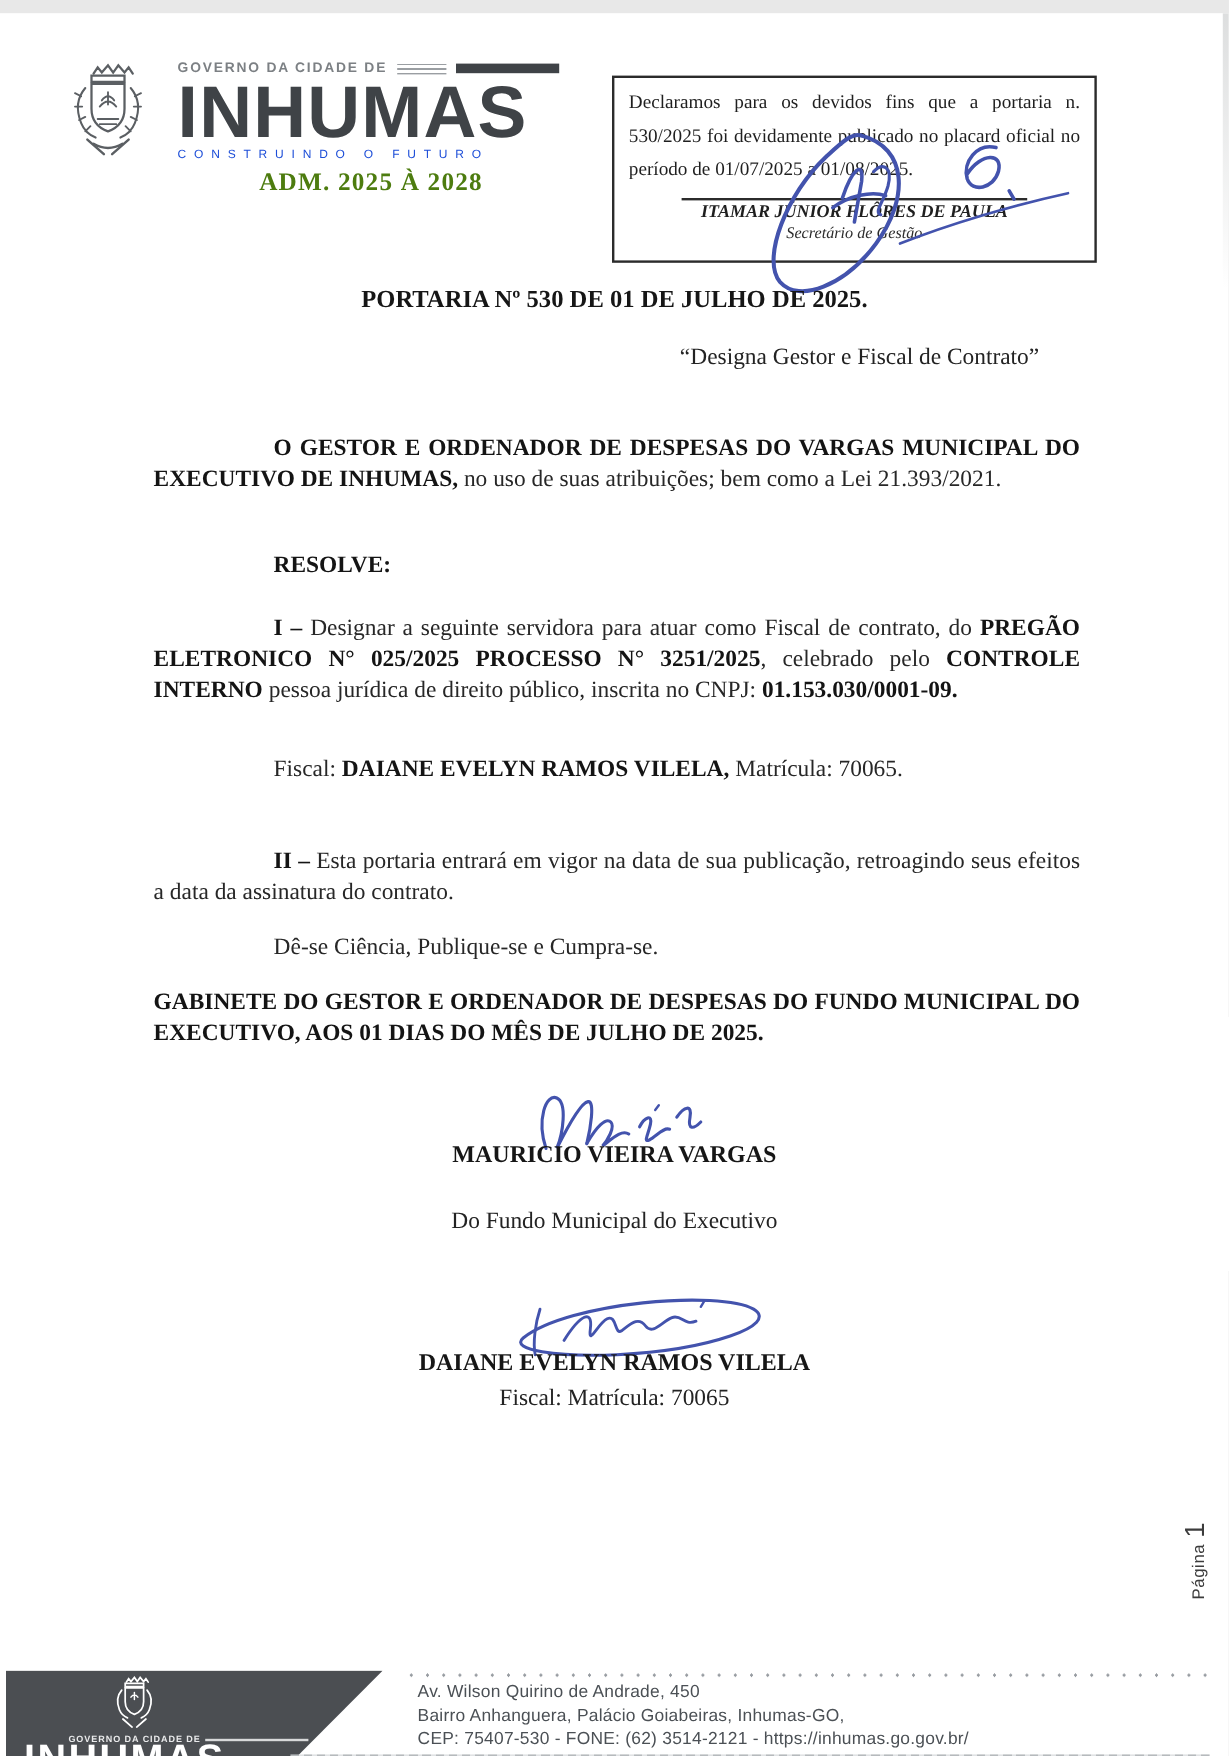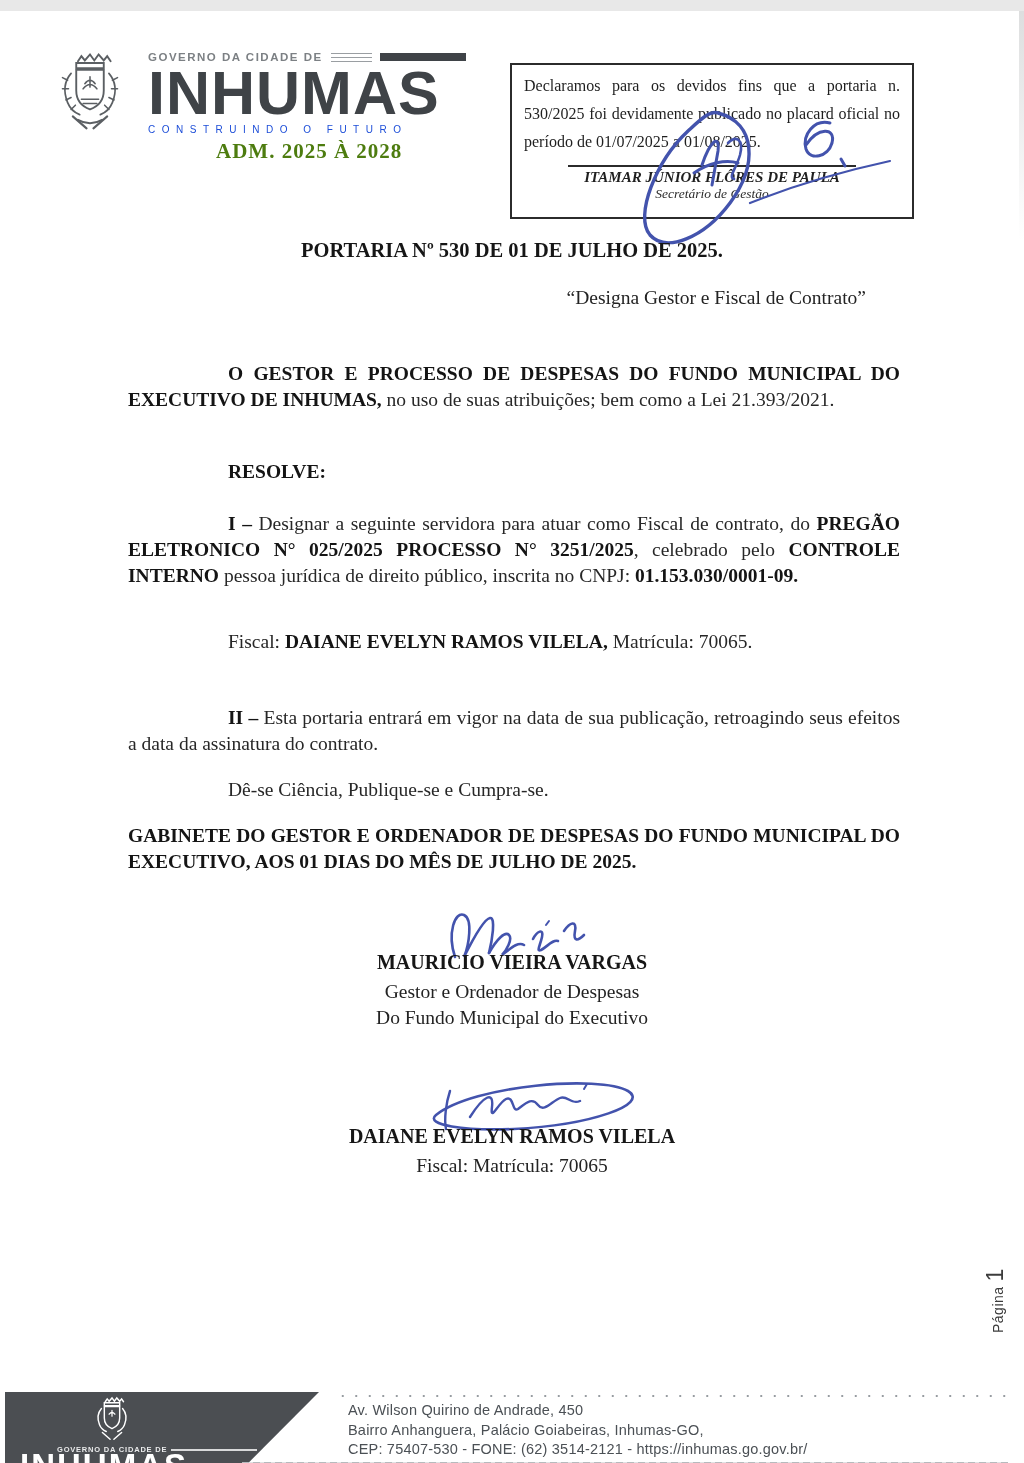--- a/index.html
+++ b/index.html
@@ -152,21 +152,21 @@
     <path d="M130,44 C138,36 146,40 142,56 C138,70 130,78 136,80" stroke-width="2.6"></path>
     <path d="M208,46 C220,28 238,28 234,44 C230,58 212,62 208,50 C204,36 216,20 232,24"></path>
     <path d="M243,60 l4,7"></path>
     <path d="M152,104 C192,88 246,72 292,62" stroke-width="2.2"></path>
   </svg>
 
   <div class="abs doc-title">PORTARIA Nº 530 DE 01 DE JULHO DE 2025.</div>
   <div class="abs doc-subtitle">“Designa Gestor e Fiscal de Contrato”</div>
 
   <div class="abs col just" style="top:350px;">
-    <span class="bold">O GESTOR E PROCESSO DE DESPESAS DO FUNDO MUNICIPAL DO EXECUTIVO DE INHUMAS,</span><span> no uso de suas atribuições; bem como a Lei 21.393/2021.</span>
+    <span class="bold">O GESTOR E ORDENADOR DE DESPESAS DO VARGAS MUNICIPAL DO EXECUTIVO DE INHUMAS,</span><span> no uso de suas atribuições; bem como a Lei 21.393/2021.</span>
   </div>
 
   <div class="abs col ind bold" style="top:448px;">RESOLVE:</div>
 
   <div class="abs col just" style="top:500px;">
     <span class="bold">I – </span><span>Designar a seguinte servidora para atuar como Fiscal de contrato, do </span><span class="bold">PREGÃO ELETRONICO N° 025/2025 PROCESSO N° 3251/2025</span><span>, celebrado pelo </span><span class="bold">CONTROLE INTERNO</span><span> pessoa jurídica de direito público, inscrita no CNPJ: </span><span class="bold">01.153.030/0001-09.</span>
   </div>
 
   <div class="abs col ind" style="top:618px;">
     <span>Fiscal: </span><span class="bold">DAIANE EVELYN RAMOS VILELA,</span><span> Matrícula: 70065.</span>
@@ -181,21 +181,20 @@
   <div class="abs col gabinete" style="top:812px;">GABINETE DO GESTOR E ORDENADOR DE DESPESAS DO FUNDO MUNICIPAL DO EXECUTIVO, AOS 01 DIAS DO MÊS DE JULHO DE 2025.</div>
 
   <svg class="abs ink" style="left:443px;top:896px;" width="150" height="54" viewBox="0 0 150 54" fill="none" stroke="currentColor" stroke-width="2.6" stroke-linecap="round">
     <path d="M12,50 C4,26 12,4 21,8 C30,12 26,38 21,50 C30,32 41,12 47,11 C53,10 49,34 46,46"></path>
     <path d="M46,46 C54,32 62,24 66,28 C70,32 63,44 59,48 C67,42 75,34 81,38"></path>
     <path d="M90,32 c4,-8 11,-11 9,-2 c-2,9 -6,15 -1,13 c6,-3 12,-11 17,-9"></path>
     <path d="M121,24 c6,-9 13,-11 11,0 c-2,11 3,10 9,4"></path>
     <path d="M103,18 l3,-4" stroke-width="2"></path>
   </svg>
   <div class="abs sig-center sig-name" style="top:940px;">MAURICIO VIEIRA VARGAS</div>
-  <div class="abs sig-center sig-role" style="top:968px;">Gestor e Ordenador de Despesas</div>
   <div class="abs sig-center sig-role" style="top:994px;">Do Fundo Municipal do Executivo</div>
 
   <svg class="abs ink" style="left:412px;top:1064px;" width="230" height="56" viewBox="0 0 230 56" fill="none" stroke="currentColor" stroke-width="2.4" stroke-linecap="round">
     <path d="M24,40 C62,10 188,0 216,16 C238,29 180,50 102,54 C52,56 12,50 24,40" stroke-width="2.6"></path>
     <path d="M38,16 C34,28 32,44 34,54"></path>
     <path d="M58,42 C72,20 82,16 80,32 C78,48 86,28 94,24 C102,20 100,38 106,34 C114,28 120,22 126,30 C132,38 140,26 148,23 C156,20 158,30 168,26"></path>
     <path d="M172,14 l3,-5" stroke-width="2"></path>
   </svg>
   <div class="abs sig-center sig-name" style="top:1114px;">DAIANE EVELYN RAMOS VILELA</div>
   <div class="abs sig-center sig-role" style="top:1142px;">Fiscal: Matrícula: 70065</div>

